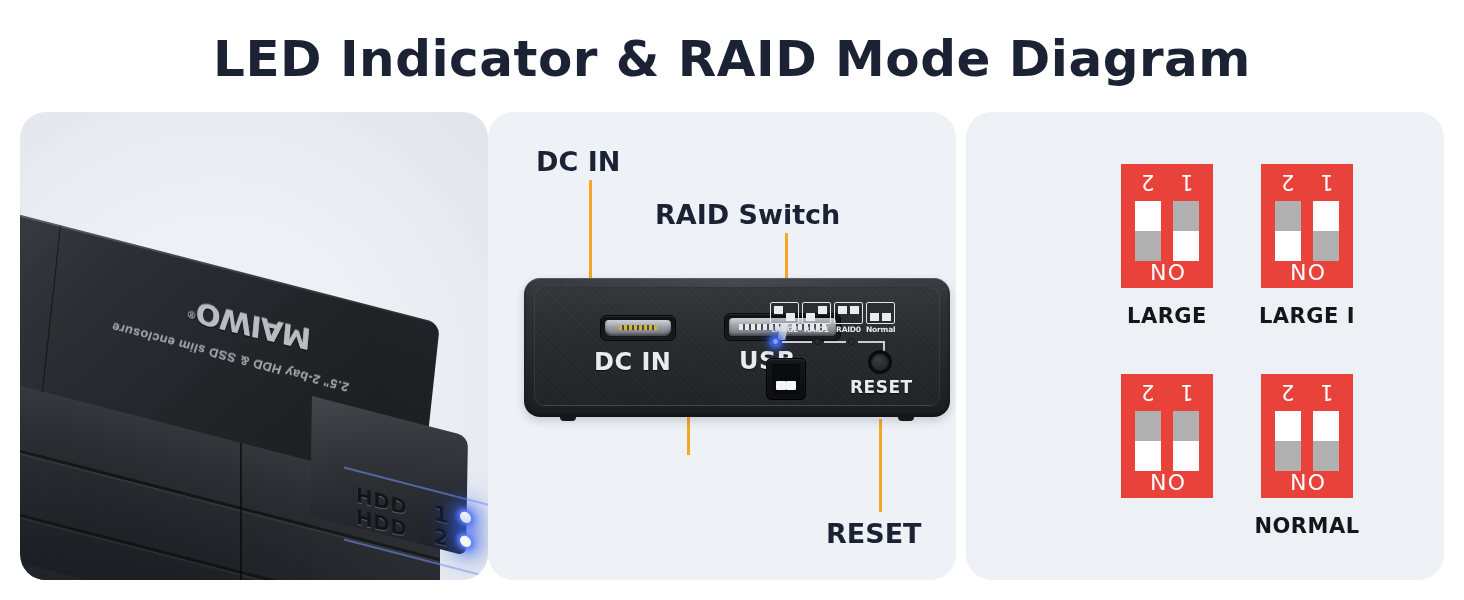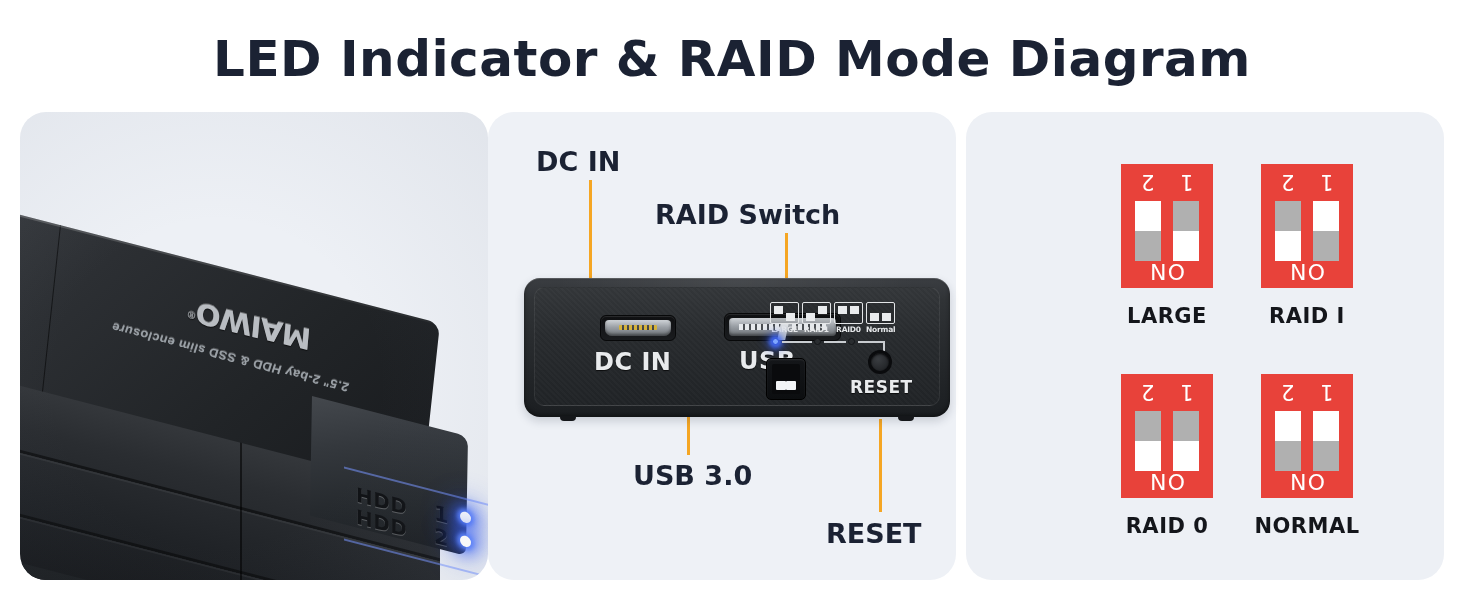--- a/index.html
+++ b/index.html
@@ -446,21 +446,20 @@
   </div>
 
   <div class="panel" id="panel-middle"></div>
 
   <div class="callout" style="left:536px; top:146px;">DC IN</div>
   <div class="leader" style="left:589px; top:180px; height:103px;"></div>
 
   <div class="callout" style="left:655px; top:199px;">RAID Switch</div>
   <div class="leader" style="left:785px; top:233px; height:133px;"></div>
 
-  <div class="callout" style="left:633px; top:460px;">USB 3.0</div>
   <div class="leader" style="left:687px; top:398px; height:57px;"></div>
 
   <div class="callout" style="left:826px; top:518px;">RESET</div>
   <div class="leader" style="left:879px; top:419px; height:93px;"></div>
 
   <div class="device">
     <div class="device-inner"></div>
     <div class="device-foot" style="left:36px;"></div>
     <div class="device-foot" style="right:36px;"></div>
 
@@ -559,36 +558,35 @@
           <div class="dip-num n2">2</div>
           <div class="dip-num n1">1</div>
           <div class="dip-slot s2">
             <div class="dip-knob up"></div>
           </div>
           <div class="dip-slot s1">
             <div class="dip-knob down"></div>
           </div>
           <div class="dip-on">ON</div>
         </div>
-        <div class="dip-label">RAID I</div>
+        <div class="dip-label">LARGE I</div>
       </div>
 
       <div class="dip-item" id="dip-2">
         <div class="dip-card">
           <div class="dip-num n2">2</div>
           <div class="dip-num n1">1</div>
           <div class="dip-slot s2">
             <div class="dip-knob up"></div>
           </div>
           <div class="dip-slot s1">
             <div class="dip-knob up"></div>
           </div>
           <div class="dip-on">ON</div>
         </div>
-        <div class="dip-label">RAID 0</div>
       </div>
 
       <div class="dip-item" id="dip-3">
         <div class="dip-card">
           <div class="dip-num n2">2</div>
           <div class="dip-num n1">1</div>
           <div class="dip-slot s2">
             <div class="dip-knob down"></div>
           </div>
           <div class="dip-slot s1">

